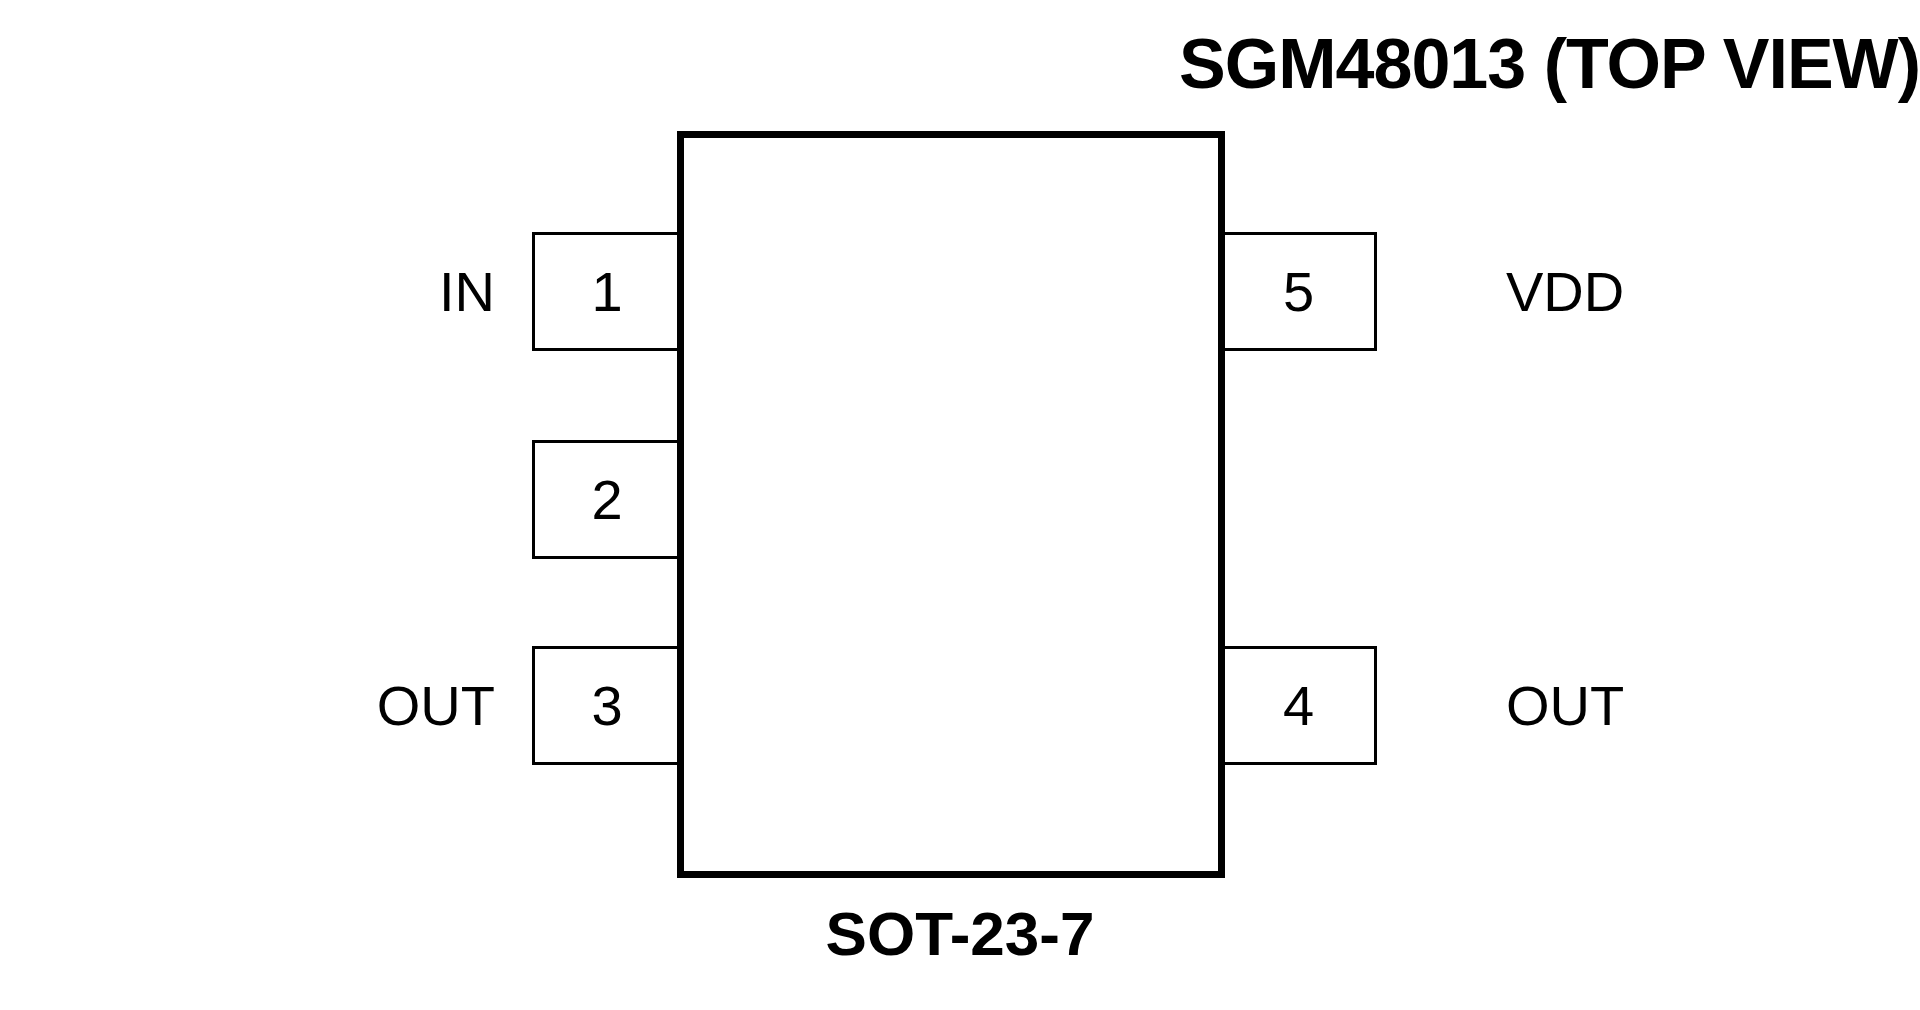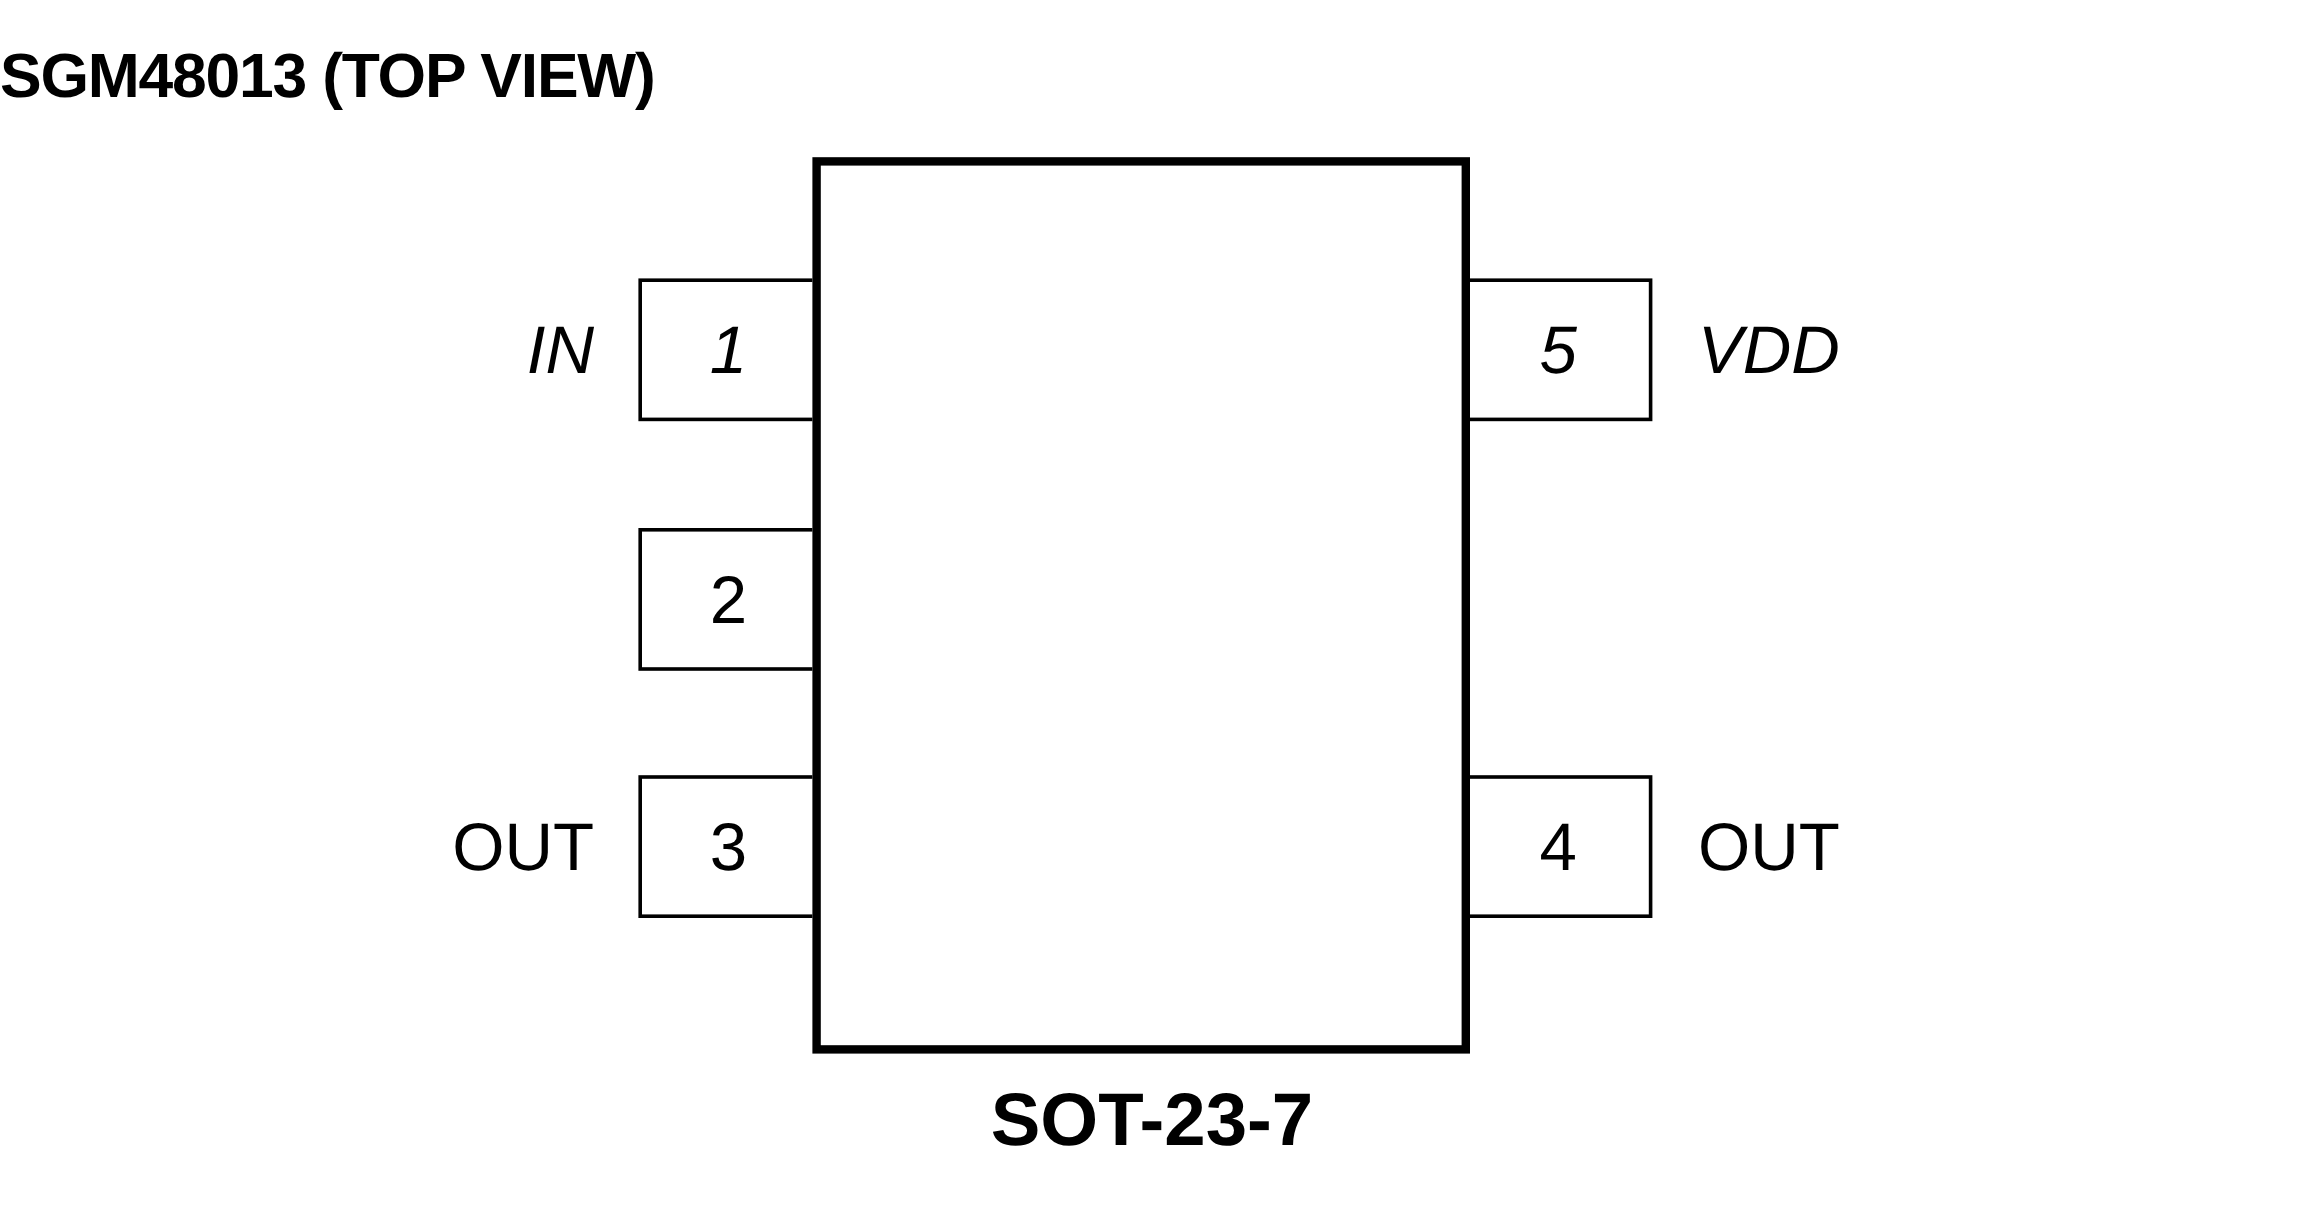--- a/index.html
+++ b/index.html
@@ -14,22 +14,22 @@
     background: #ffffff;
     font-family: "Liberation Sans", sans-serif;
     color: #000000;
     overflow: hidden;
   }
   .diagram-title {
     position: absolute;
     top: 28px;
     left: 0;
     width: 100%;
-    text-align: left;
-    font-size: 52px;
+    text-align: right;
+    font-size: 70px;
     font-weight: bold;
     line-height: 72px;
     letter-spacing: -1px;
     white-space: nowrap;
   }
   .ic-body {
     position: absolute;
     left: 677px;
     top: 131px;
     width: 548px;
@@ -45,33 +45,33 @@
     background: #ffffff;
     box-sizing: border-box;
     display: flex;
     align-items: center;
     justify-content: center;
     font-size: 56px;
     z-index: 1;
   }
   .pin-left  { left: 532px;  width: 150px; height: 119px; }
   .pin-right { left: 1220px; width: 157px; height: 119px; }
-  .row-top    { top: 232px; font-style: italic; }
+  .row-top    { top: 232px; }
   .row-middle { top: 440px; }
   .row-bottom { top: 646px; }
   .pin-label {
     position: absolute;
     height: 119px;
     line-height: 119px;
     font-size: 56px;
     white-space: nowrap;
     z-index: 1;
   }
   .label-left  { left: 195px;  width: 300px; text-align: right; }
-  .label-right { left: 1415px; width: 300px; text-align: left; }
+  .label-right { left: 1415px; width: 300px; text-align: center; }
   .package-label {
     position: absolute;
     top: 902px;
     left: 0;
     width: 100%;
     text-align: center;
     font-size: 62px;
     font-weight: bold;
     line-height: 64px;
     white-space: nowrap;

